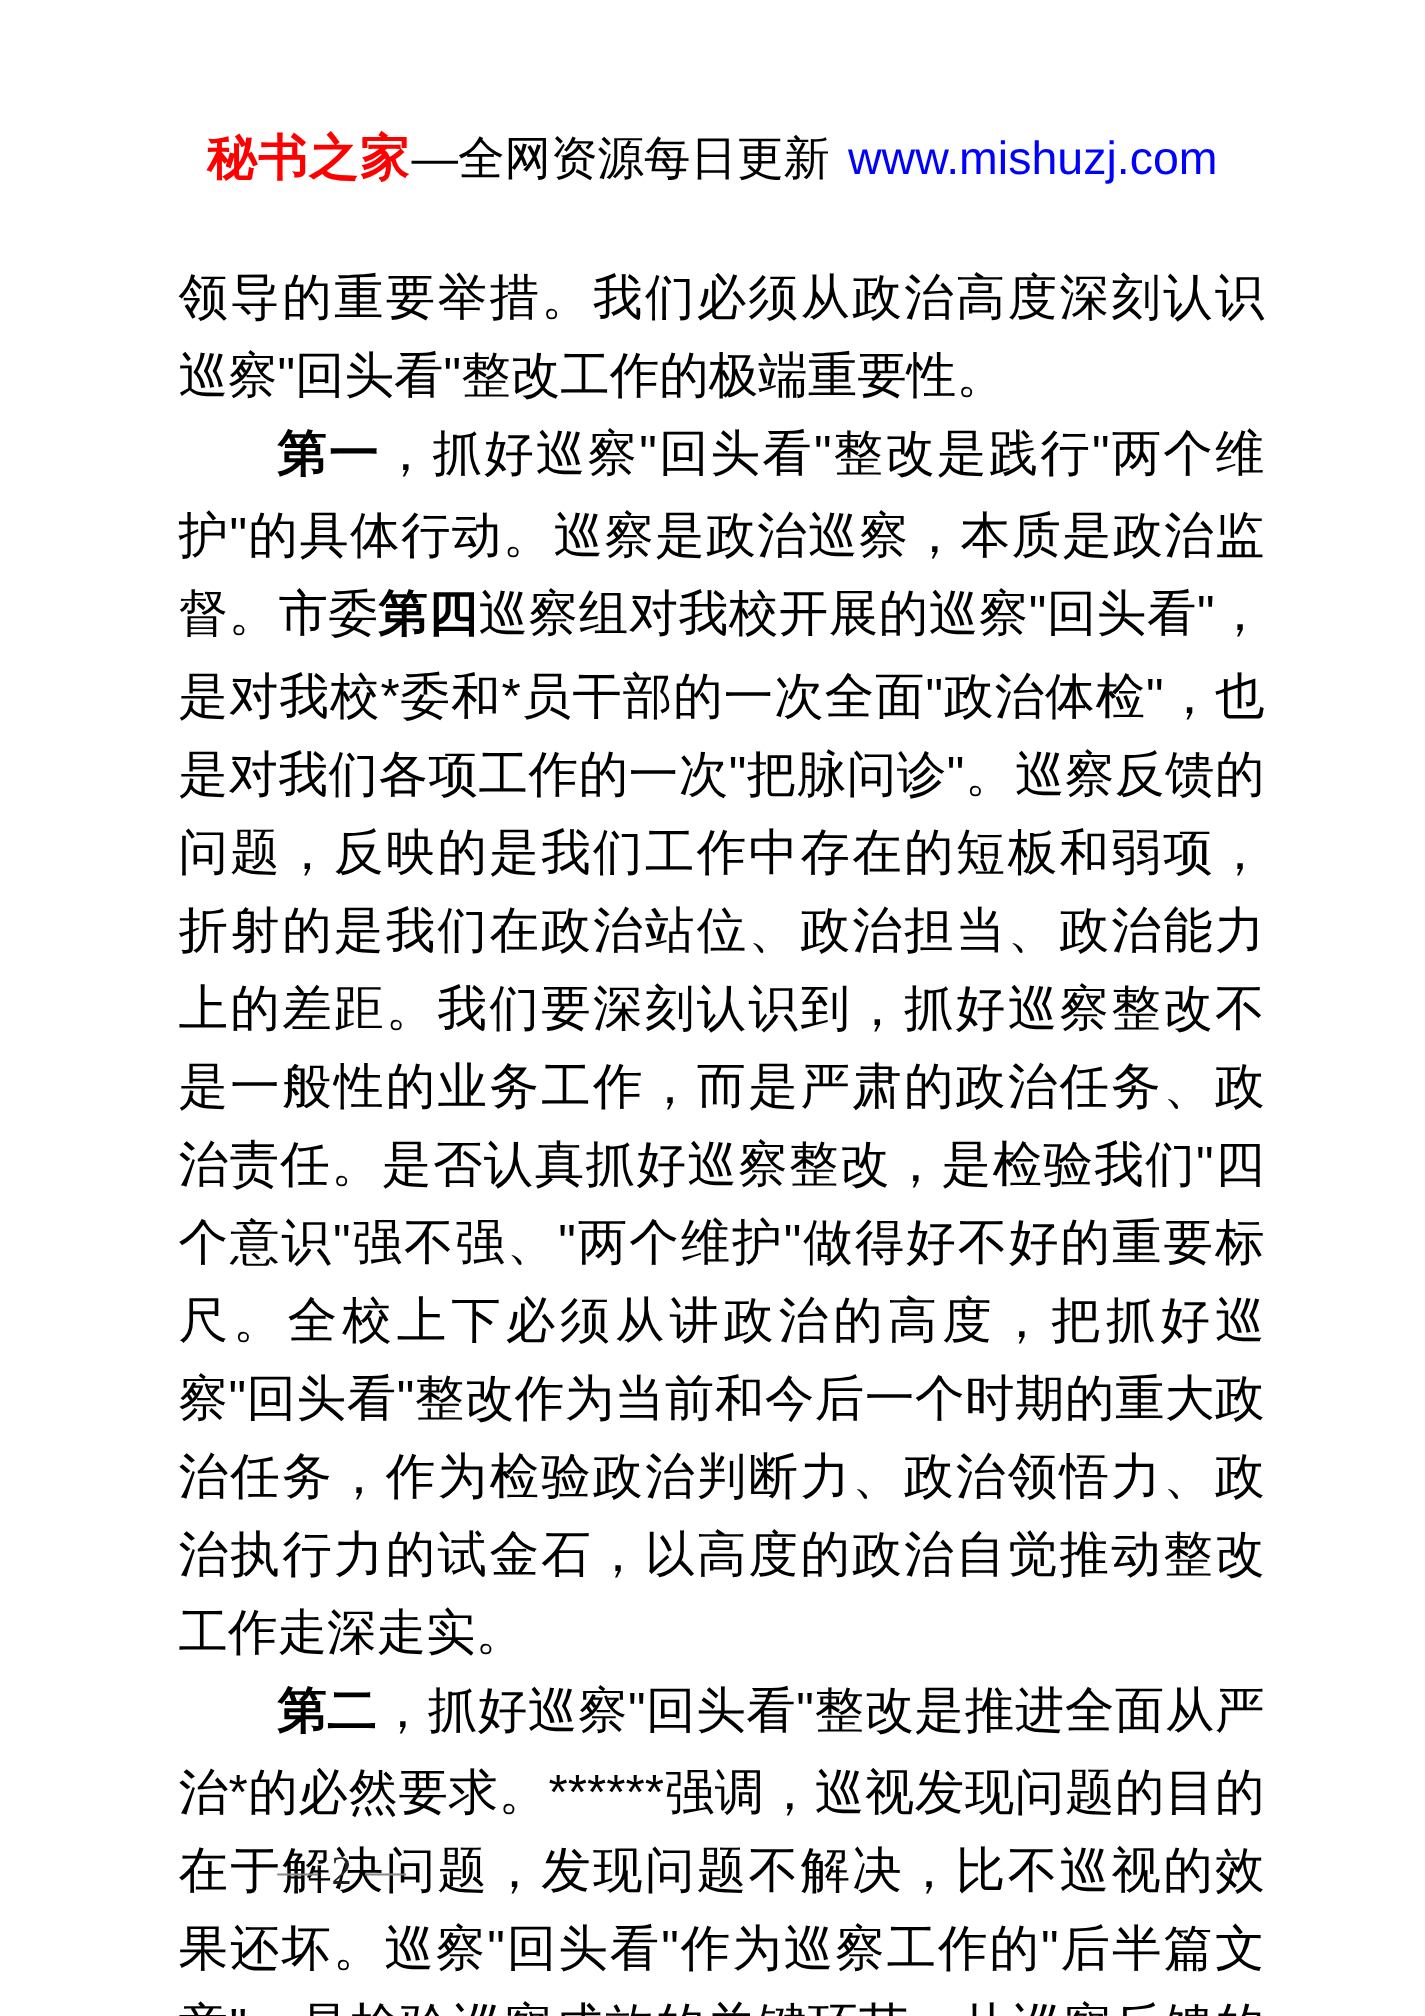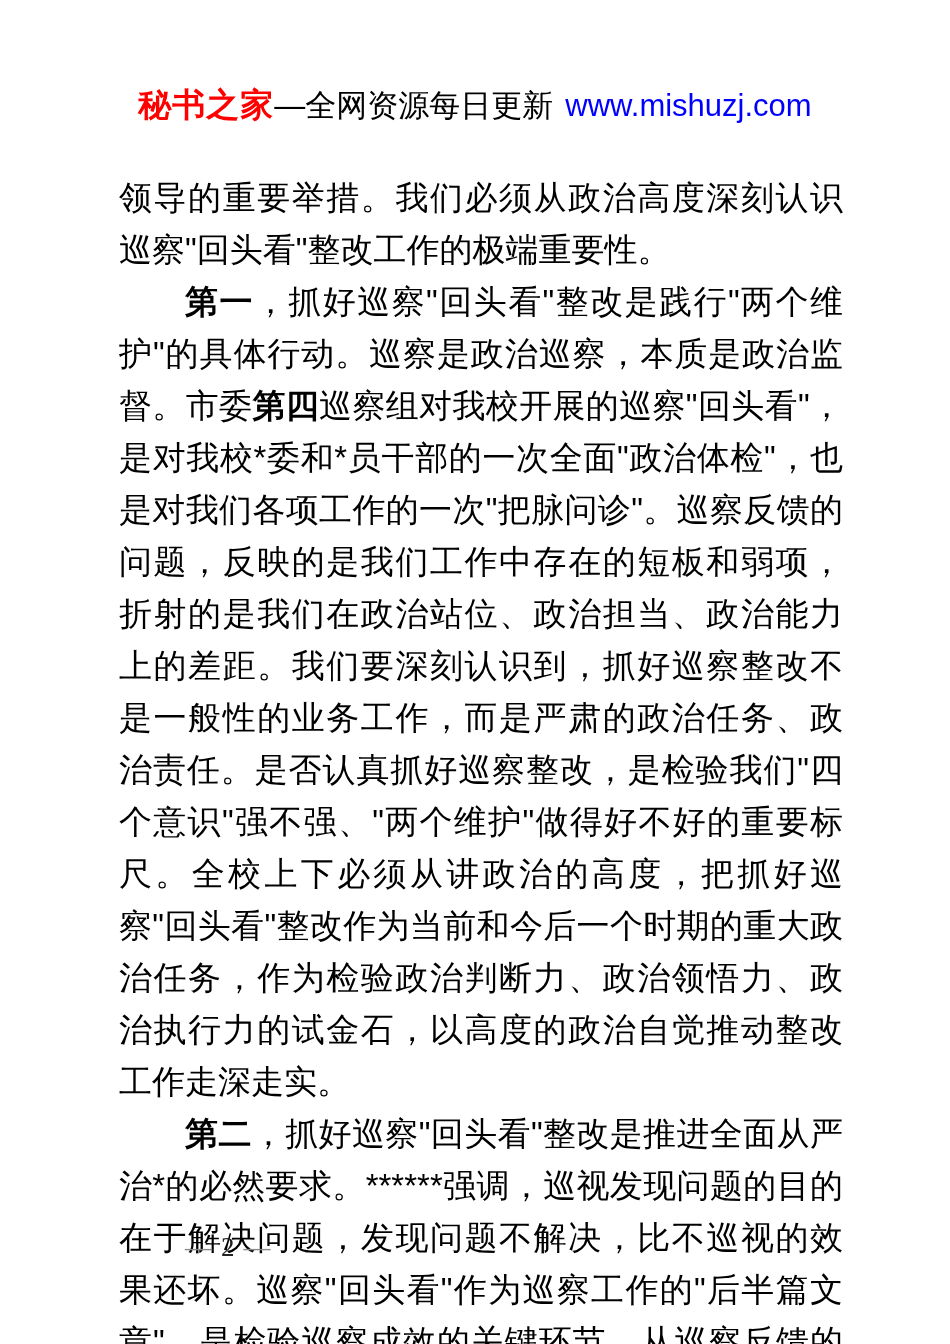--- a/index.html
+++ b/index.html
@@ -54,20 +54,21 @@
   }
   .doc-body p {
     margin: 0;
     padding: 0;
   }
   .doc-body p.indent {
     text-indent: 2em;
   }
   .doc-body b {
     font-weight: bold;
+    font-family: Liberation Mono, monospace;
   }
   .page-footer {
     position: absolute;
     left: 176px;
     top: 1232px;
     font-family: "Liberation Serif", serif;
     font-size: 27px;
     color: #222222;
     white-space: nowrap;
   }

